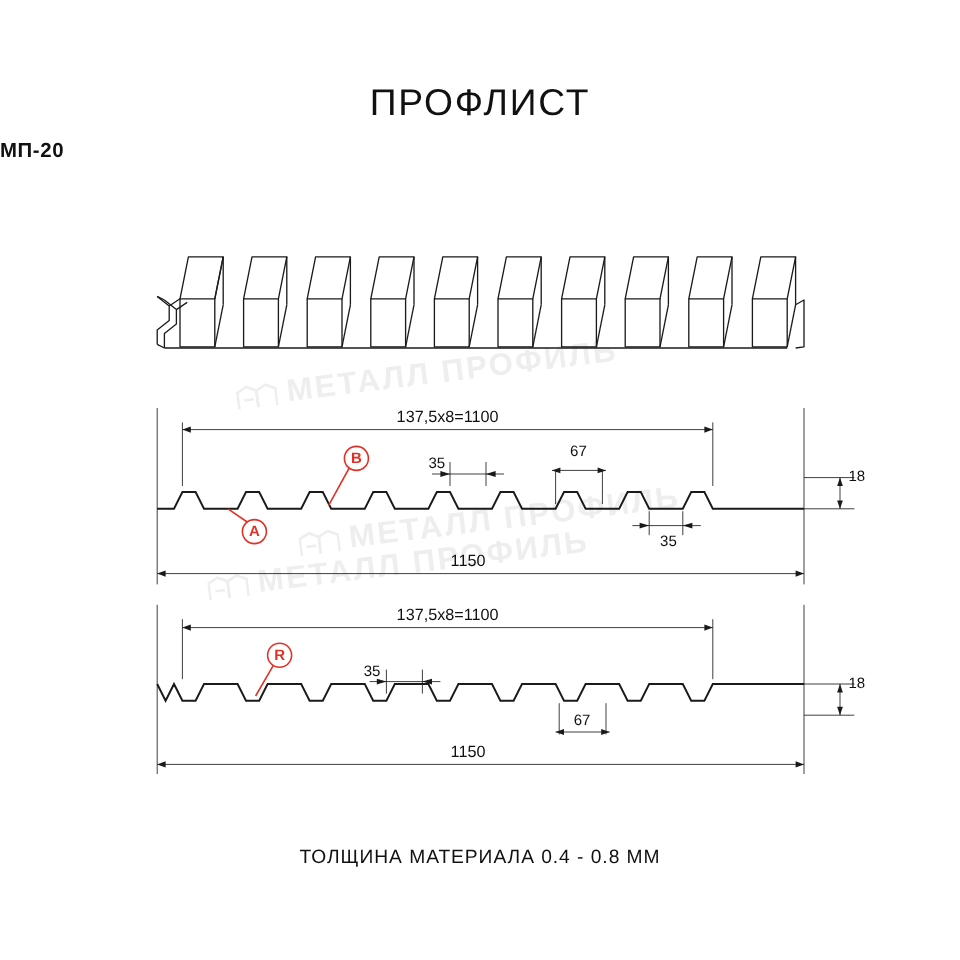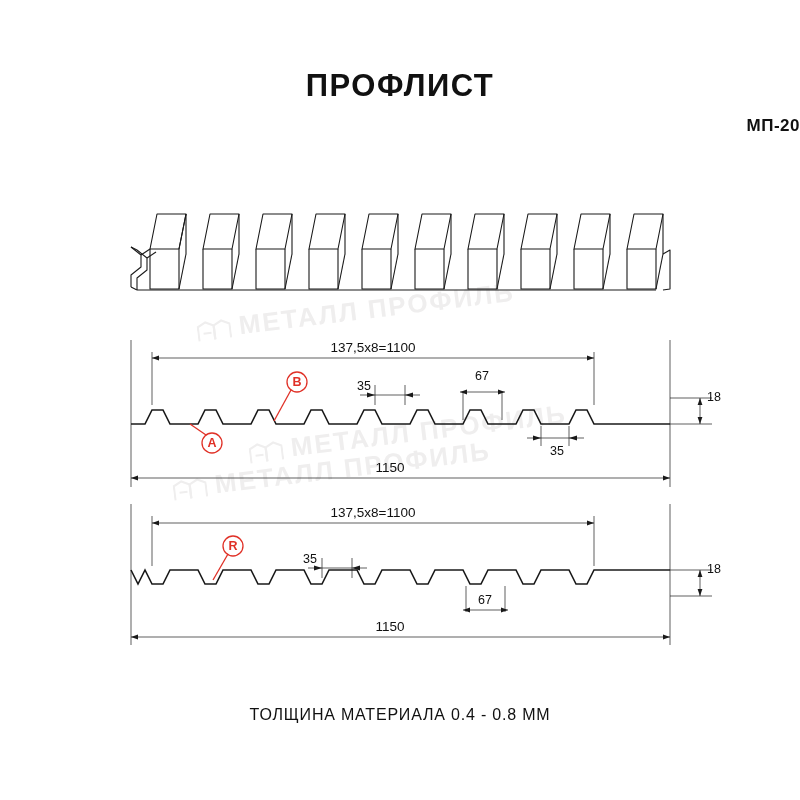--- a/index.html
+++ b/index.html
@@ -19,30 +19,30 @@
     position: absolute;
     inset: 0;
   }
   .title {
     position: absolute;
     top: 68px;
     left: 0;
     width: 800px;
     text-align: center;
     font-size: 31px;
-    font-weight: bold;
+    font-weight: normal;
     letter-spacing: 1.5px;
     color: #111;
   }
   .subtitle {
     position: absolute;
     top: 116px;
     left: 0;
     width: 800px;
-    text-align: right;
+    text-align: left;
     font-size: 17px;
     font-weight: bold;
     letter-spacing: 0.5px;
     color: #111;
   }
   .footer-note {
     position: absolute;
     top: 706px;
     left: 0;
     width: 800px;

